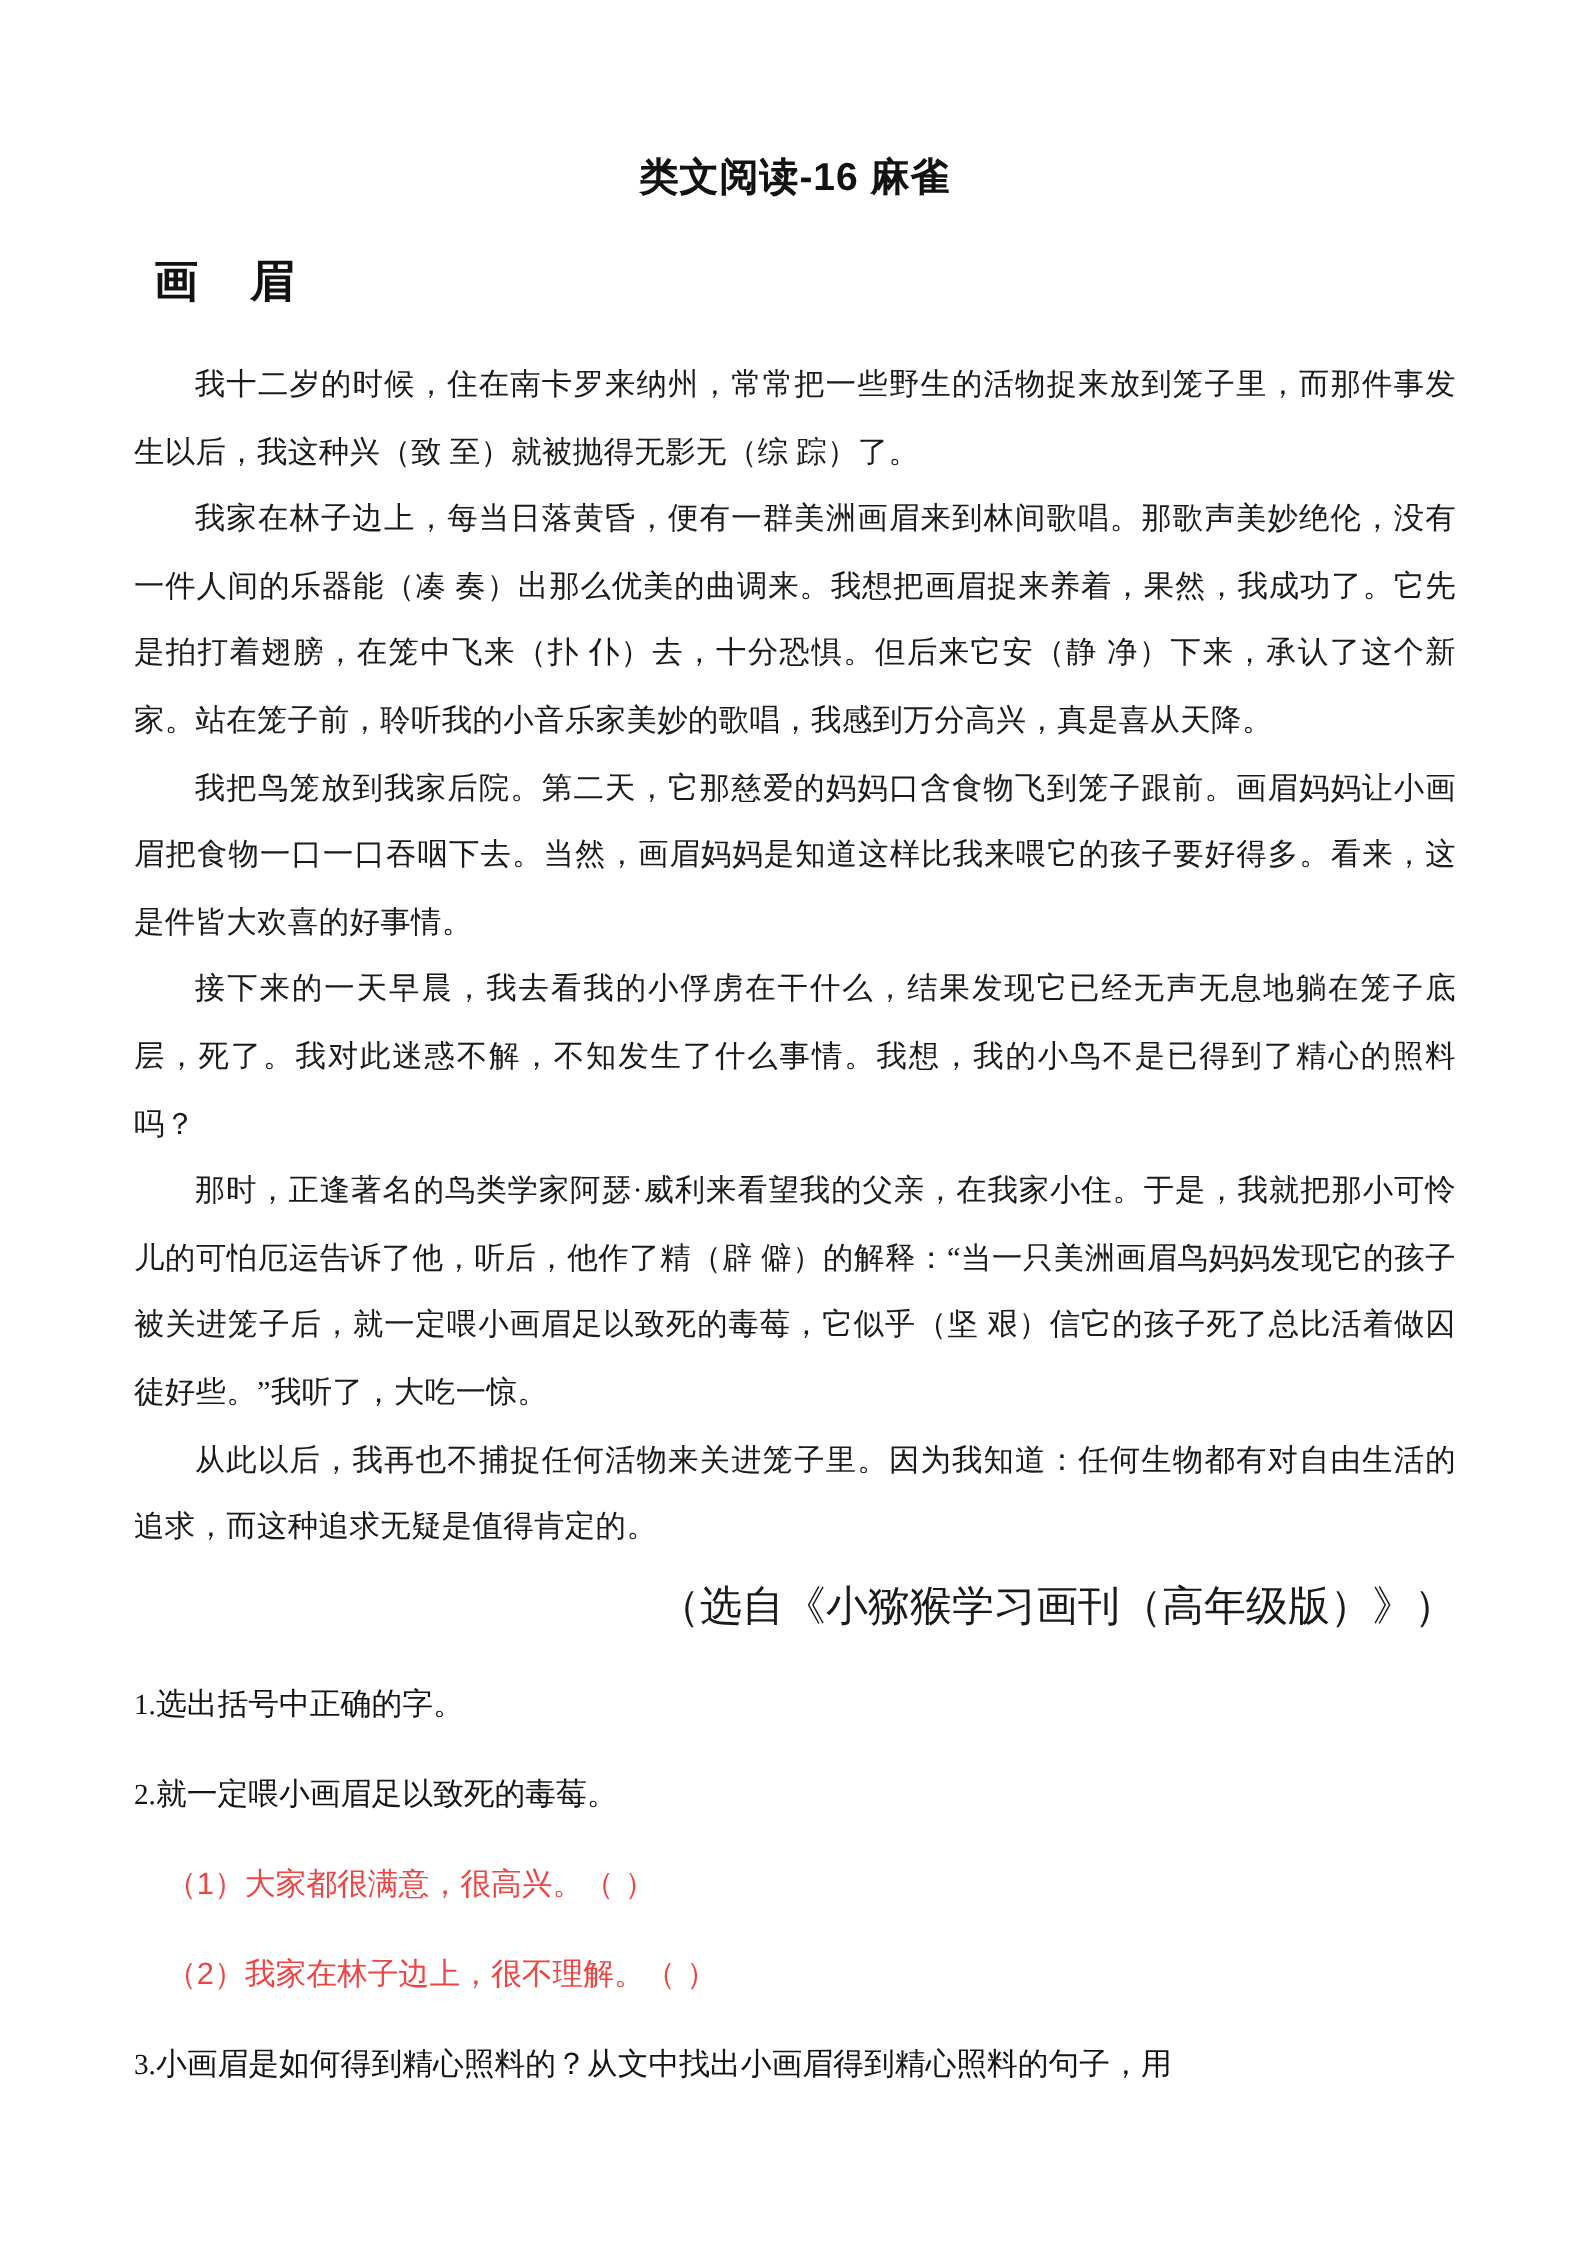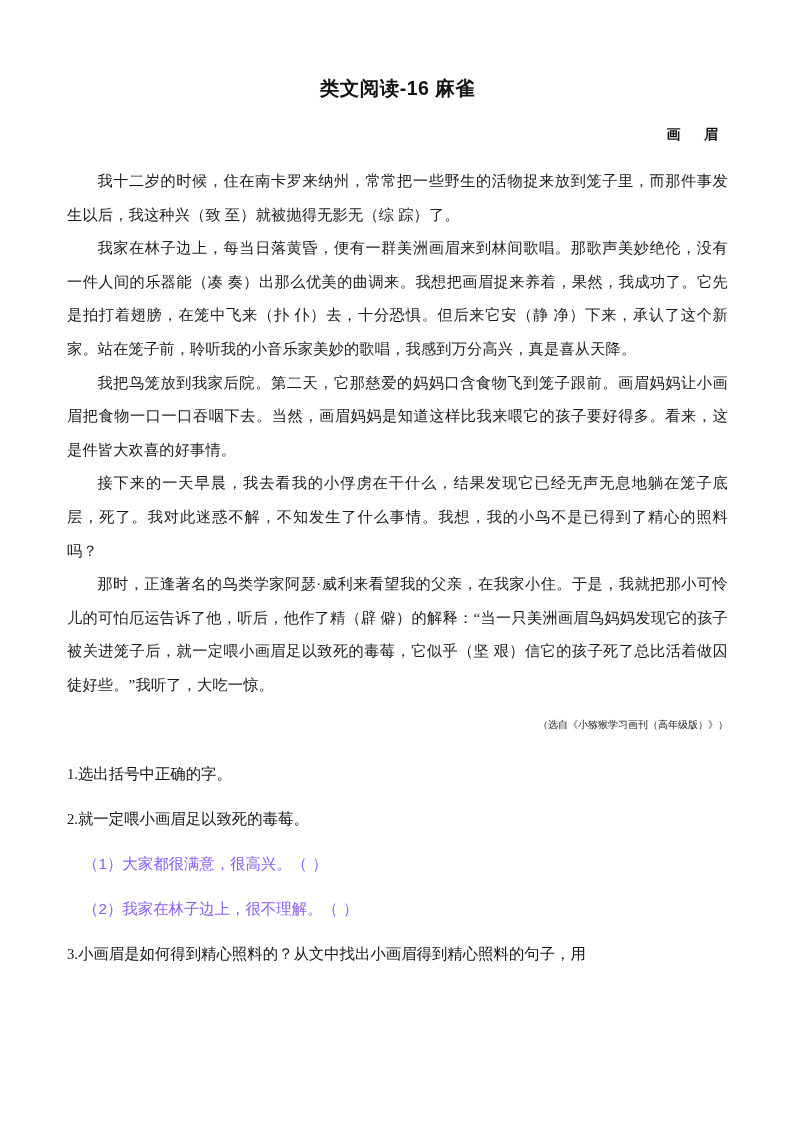--- a/index.html
+++ b/index.html
@@ -39,26 +39,26 @@
     text-align: center;
     font-size: 19.5px;
     font-weight: bold;
     letter-spacing: 0.5px;
     margin: 0;
     padding-top: 75px;
     font-family: "Liberation Sans", "DejaVu Sans", sans-serif;
     color: #121212;
   }
   .doc-subtitle {
-    text-align: right;
-    font-size: 14px;
+    text-align: left;
+    font-size: 22px;
     font-weight: bold;
     margin: 0;
     padding-top: 24px;
-    font-family: Liberation Serif, serif;
+    font-family: Liberation Sans, sans-serif;
     letter-spacing: 10px;
     text-indent: 10px;
     color: #121212;
   }
 
   
   .body-block {
     margin-top: 20px;
   }
   .para {
@@ -66,21 +66,21 @@
     line-height: 33.6px;
     text-align: justify;
     text-justify: inter-ideograph;
     text-indent: 2em;
     margin: 0 0 0 0;
     color: #1a1a1a;
     font-family: "Liberation Serif", "DejaVu Serif", serif;
     letter-spacing: 0.2px;
   }
   .source {
-    font-size: 10px;
+    font-size: 21px;
     line-height: 33.6px;
     text-align: right;
     margin: 6px 0 0 0;
     color: #1a1a1a;
     font-family: "Liberation Serif", "DejaVu Serif", serif;
   }
 
   
   .questions {
     margin-top: 22px;
@@ -99,41 +99,42 @@
   }
   .q-num {
     font-family: "Liberation Serif", "DejaVu Serif", serif;
     font-size: 14.6px;
   }
   .subitem {
     font-size: 15.4px;
     line-height: 22px;
     margin: 0 0 23px 0;
     padding-left: 16px;
-    color: #8b5cf6;
+    color: #ef4444;
   }
   .blank-paren {
     letter-spacing: 0.5px;
   }
 </style>
 </head>
 <body>
 
 <div class="page">
   <div class="content">
 
     <h1 class="doc-title">类文阅读-16 麻雀</h1>
     <h2 class="doc-subtitle">画  眉</h2>
 
     <div class="body-block">
       <p class="para">我十二岁的时候，住在南卡罗来纳州，常常把一些野生的活物捉来放到笼子里，而那件事发生以后，我这种兴（致 至）就被抛得无影无（综 踪）了。</p>
       <p class="para">我家在林子边上，每当日落黄昏，便有一群美洲画眉来到林间歌唱。那歌声美妙绝伦，没有一件人间的乐器能（凑 奏）出那么优美的曲调来。我想把画眉捉来养着，果然，我成功了。它先是拍打着翅膀，在笼中飞来（扑 仆）去，十分恐惧。但后来它安（静 净）下来，承认了这个新家。站在笼子前，聆听我的小音乐家美妙的歌唱，我感到万分高兴，真是喜从天降。</p>
       <p class="para">我把鸟笼放到我家后院。第二天，它那慈爱的妈妈口含食物飞到笼子跟前。画眉妈妈让小画眉把食物一口一口吞咽下去。当然，画眉妈妈是知道这样比我来喂它的孩子要好得多。看来，这是件皆大欢喜的好事情。</p>
       <p class="para">接下来的一天早晨，我去看我的小俘虏在干什么，结果发现它已经无声无息地躺在笼子底层，死了。我对此迷惑不解，不知发生了什么事情。我想，我的小鸟不是已得到了精心的照料吗？</p>
       <p class="para">那时，正逢著名的鸟类学家阿瑟·威利来看望我的父亲，在我家小住。于是，我就把那小可怜儿的可怕厄运告诉了他，听后，他作了精（辟 僻）的解释：“当一只美洲画眉鸟妈妈发现它的孩子被关进笼子后，就一定喂小画眉足以致死的毒莓，它似乎（坚 艰）信它的孩子死了总比活着做囚徒好些。”我听了，大吃一惊。</p>
+      <p class="para">从此以后，我再也不捕捉任何活物来关进笼子里。因为我知道：任何生物都有对自由生活的追求，而这种追求无疑是值得肯定的。</p>
       <p class="source">（选自《小猕猴学习画刊（高年级版）》）</p>
     </div>
 
     <div class="questions">
 
       <p class="question">
         <span class="q-num">1.</span><span>选出括号中正确的字。</span>
       </p>
 
       <p class="question">

